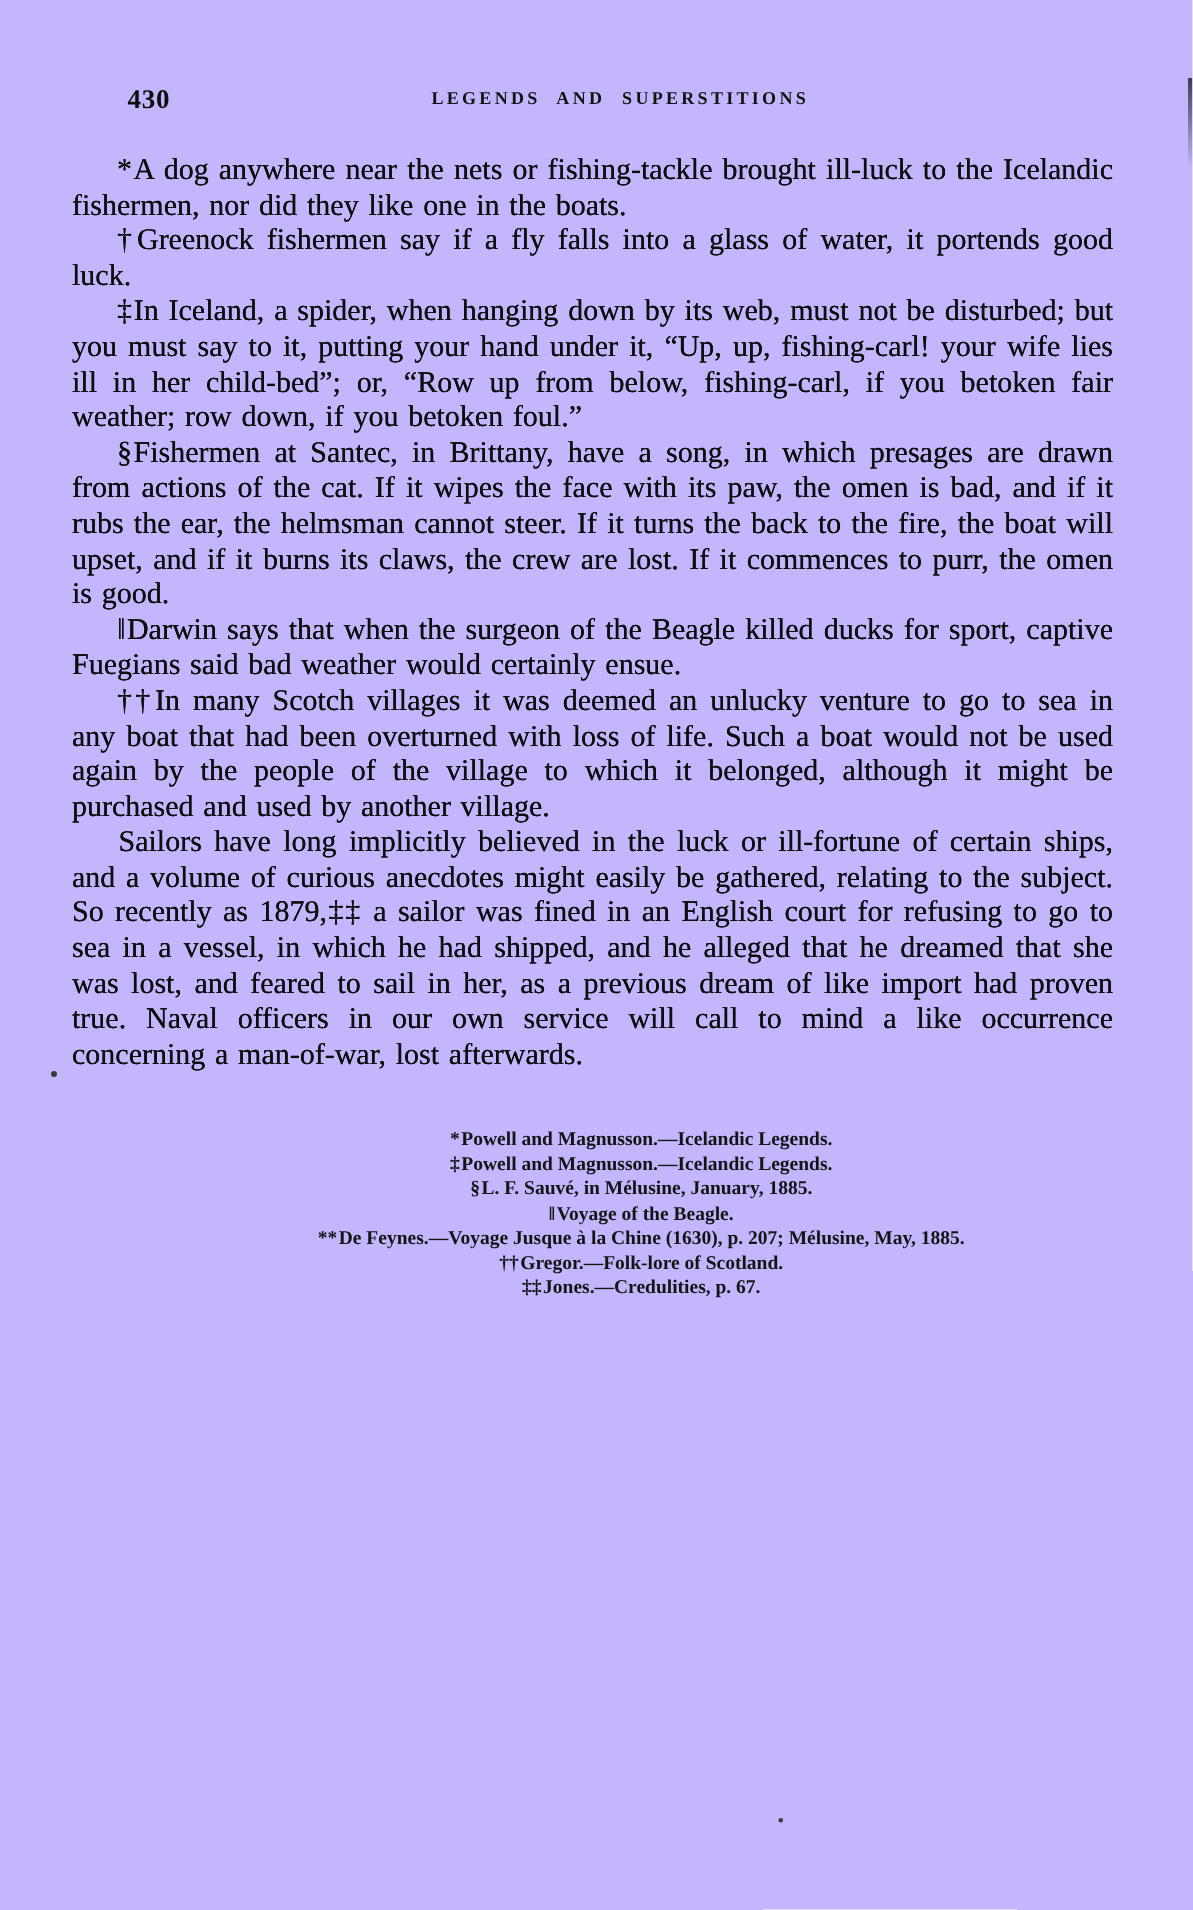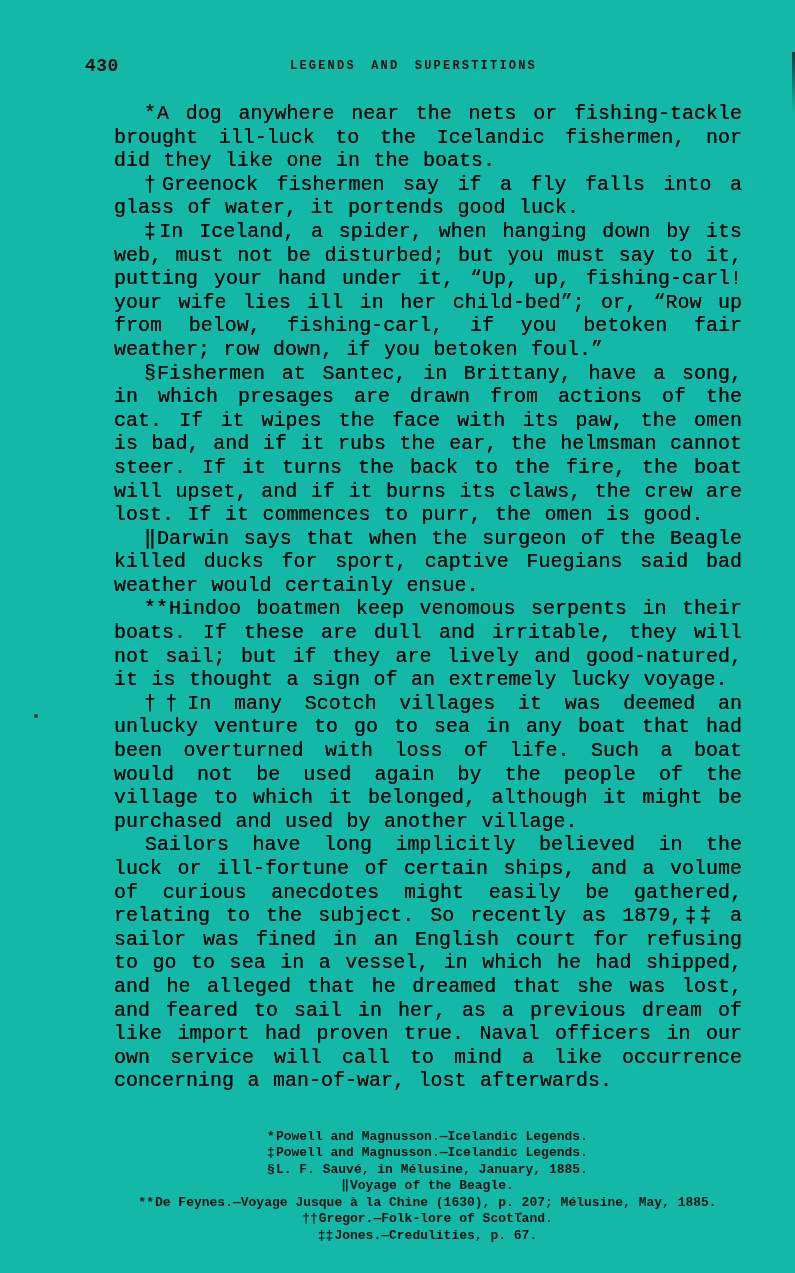--- a/index.html
+++ b/index.html
@@ -5,23 +5,22 @@
   * { margin: 0; padding: 0; box-sizing: border-box; }
   html, body { background: #ffffff; }
   body {
     font-family: "Liberation Serif", "DejaVu Serif", serif;
     color: #0e0e0e;
   }
   .page {
     position: relative;
     width: 795px;
     height: 1273px;
-    background: #14b8a6;
+    background: #c4b5fd;
     overflow: hidden;
-    font-family: Liberation Mono, monospace;
   }
   .header-row {
     position: relative;
     margin: 56px 53px 0 85px;
     text-align: center;
     height: 22px;
   }
   .page-number {
     position: absolute;
     left: 0;
@@ -32,21 +31,21 @@
   }
   .header-title {
     display: inline-block;
     font-weight: bold;
     font-size: 12px;
     letter-spacing: 2.2px;
     word-spacing: 6px;
     color: #121212;
   }
   .body-text {
-    margin: 24px 53px 0 114px;
+    margin: 24px 53px 0 48px;
     font-size: 20px;
     line-height: 23.6px;
     text-align: justify;
     text-shadow: 0 0 0.35px #000;
     word-spacing: 1.5px;
   }
   .body-para { text-indent: 30px; }
   .fn-marker { padding-right: 1px; }
   .footnotes {
     margin: 12px 53px 0 85px;
@@ -82,21 +81,20 @@
     <span class="page-number">430</span>
     <span class="header-title">LEGENDS AND SUPERSTITIONS</span>
   </div>
 
   <div class="body-text">
     <p class="body-para"><span class="fn-marker">*</span><span>A dog anywhere near the nets or fishing-tackle brought ill-luck to the Icelandic fishermen, nor did they like one in the boats.</span></p>
     <p class="body-para"><span class="fn-marker">†</span><span>Greenock fishermen say if a fly falls into a glass of water, it portends good luck.</span></p>
     <p class="body-para"><span class="fn-marker">‡</span><span>In Iceland, a spider, when hanging down by its web, must not be disturbed; but you must say to it, putting your hand under it, “Up, up, fishing-carl! your wife lies ill in her child-bed”; or, “Row up from below, fishing-carl, if you betoken fair weather; row down, if you betoken foul.”</span></p>
     <p class="body-para"><span class="fn-marker">§</span><span>Fishermen at Santec, in Brittany, have a song, in which presages are drawn from actions of the cat.  If it wipes the face with its paw, the omen is bad, and if it rubs the ear, the helmsman cannot steer.  If it turns the back to the fire, the boat will upset, and if it burns its claws, the crew are lost.  If it commences to purr, the omen is good.</span></p>
     <p class="body-para"><span class="fn-marker">‖</span><span>Darwin says that when the surgeon of the Beagle killed ducks for sport, captive Fuegians said bad weather would certainly ensue.</span></p>
-    <p class="body-para"><span class="fn-marker">**</span><span>Hindoo boatmen keep venomous serpents in their boats.  If these are dull and irritable, they will not sail; but if they are lively and good-natured, it is thought a sign of an extremely lucky voyage.</span></p>
     <p class="body-para"><span class="fn-marker">††</span><span>In many Scotch villages it was deemed an unlucky venture to go to sea in any boat that had been overturned with loss of life.  Such a boat would not be used again by the people of the village to which it belonged, although it might be purchased and used by another village.</span></p>
     <p class="body-para"><span class="fn-marker"></span><span>Sailors have long implicitly believed in the luck or ill-fortune of certain ships, and a volume of curious anecdotes might easily be gathered, relating to the subject.  So recently as 1879,‡‡ a sailor was fined in an English court for refusing to go to sea in a vessel, in which he had shipped, and he alleged that he dreamed that she was lost, and feared to sail in her, as a previous dream of like import had proven true.  Naval officers in our own service will call to mind a like occurrence concerning a man-of-war, lost afterwards.</span></p>
     <p class="body-para"><span class="fn-marker"></span></p>
   </div>
 
   <div class="footnotes">
     <p class="footnote"><span class="fn-marker">*</span><span>Powell and Magnusson.—Icelandic Legends.</span></p>
     <p class="footnote"><span class="fn-marker">‡</span><span>Powell and Magnusson.—Icelandic Legends.</span></p>
     <p class="footnote"><span class="fn-marker">§</span><span>L. F. Sauvé, in Mélusine, January, 1885.</span></p>
     <p class="footnote"><span class="fn-marker">‖</span><span>Voyage of the Beagle.</span></p>

